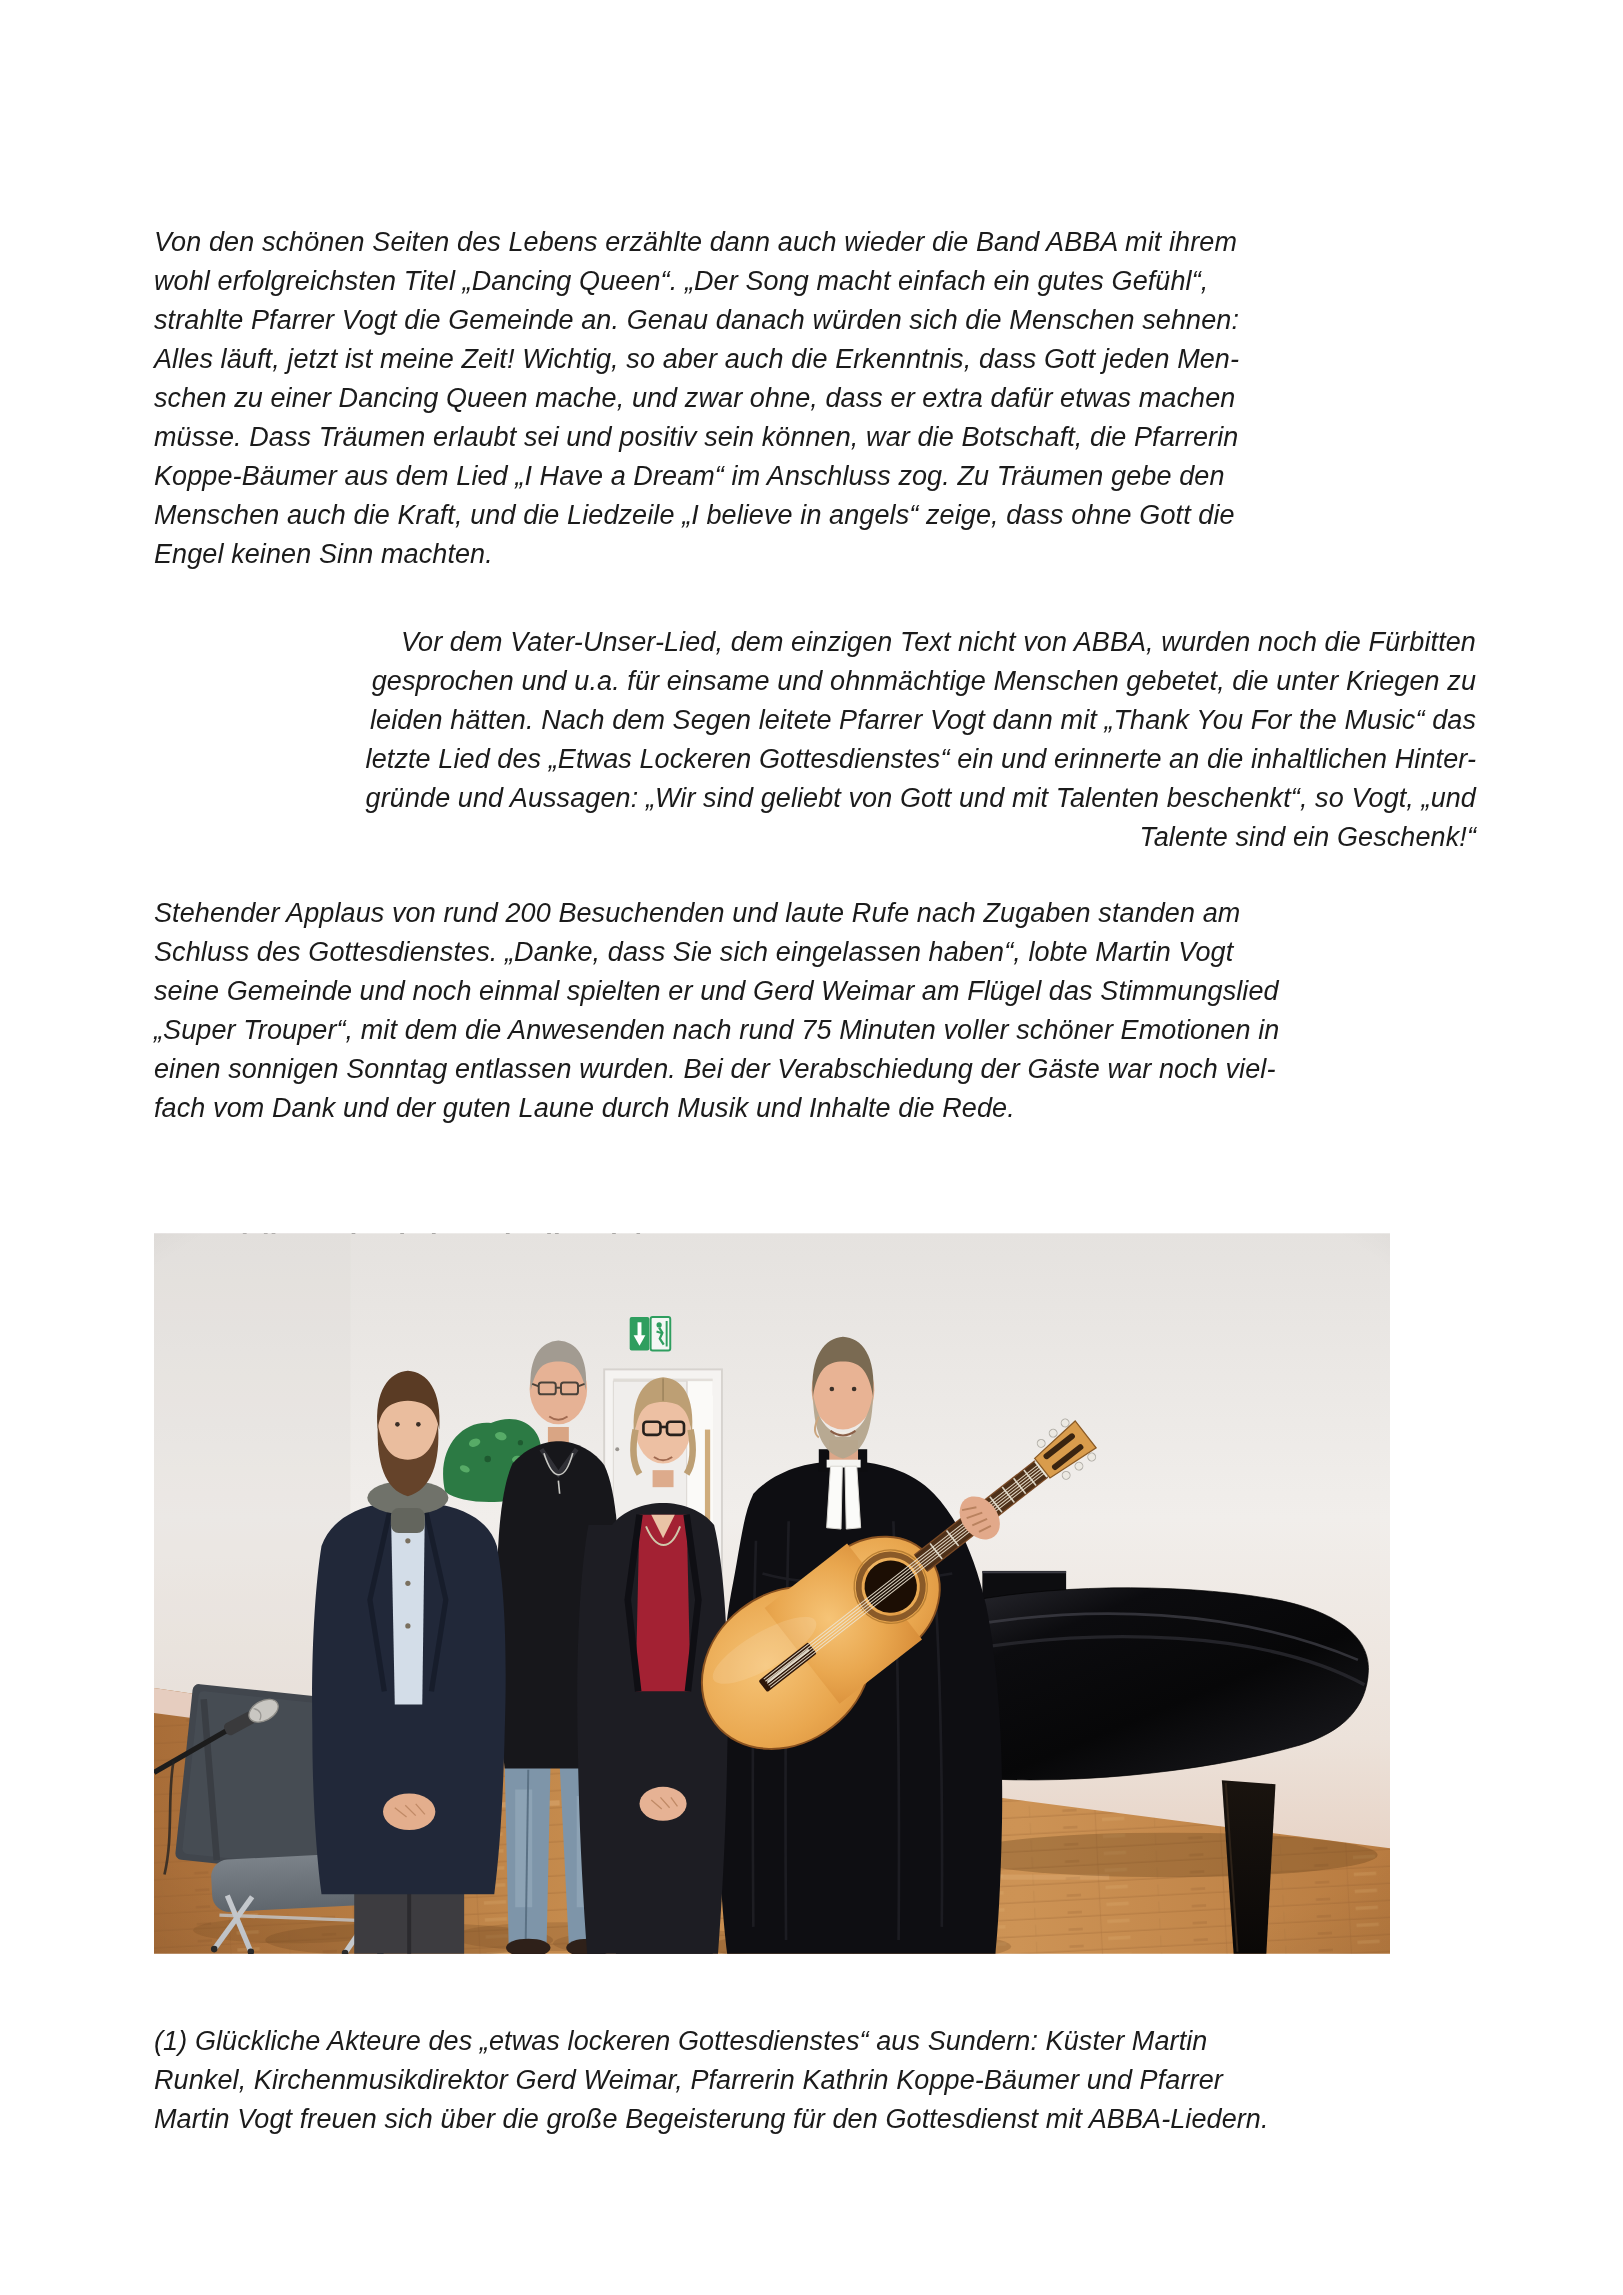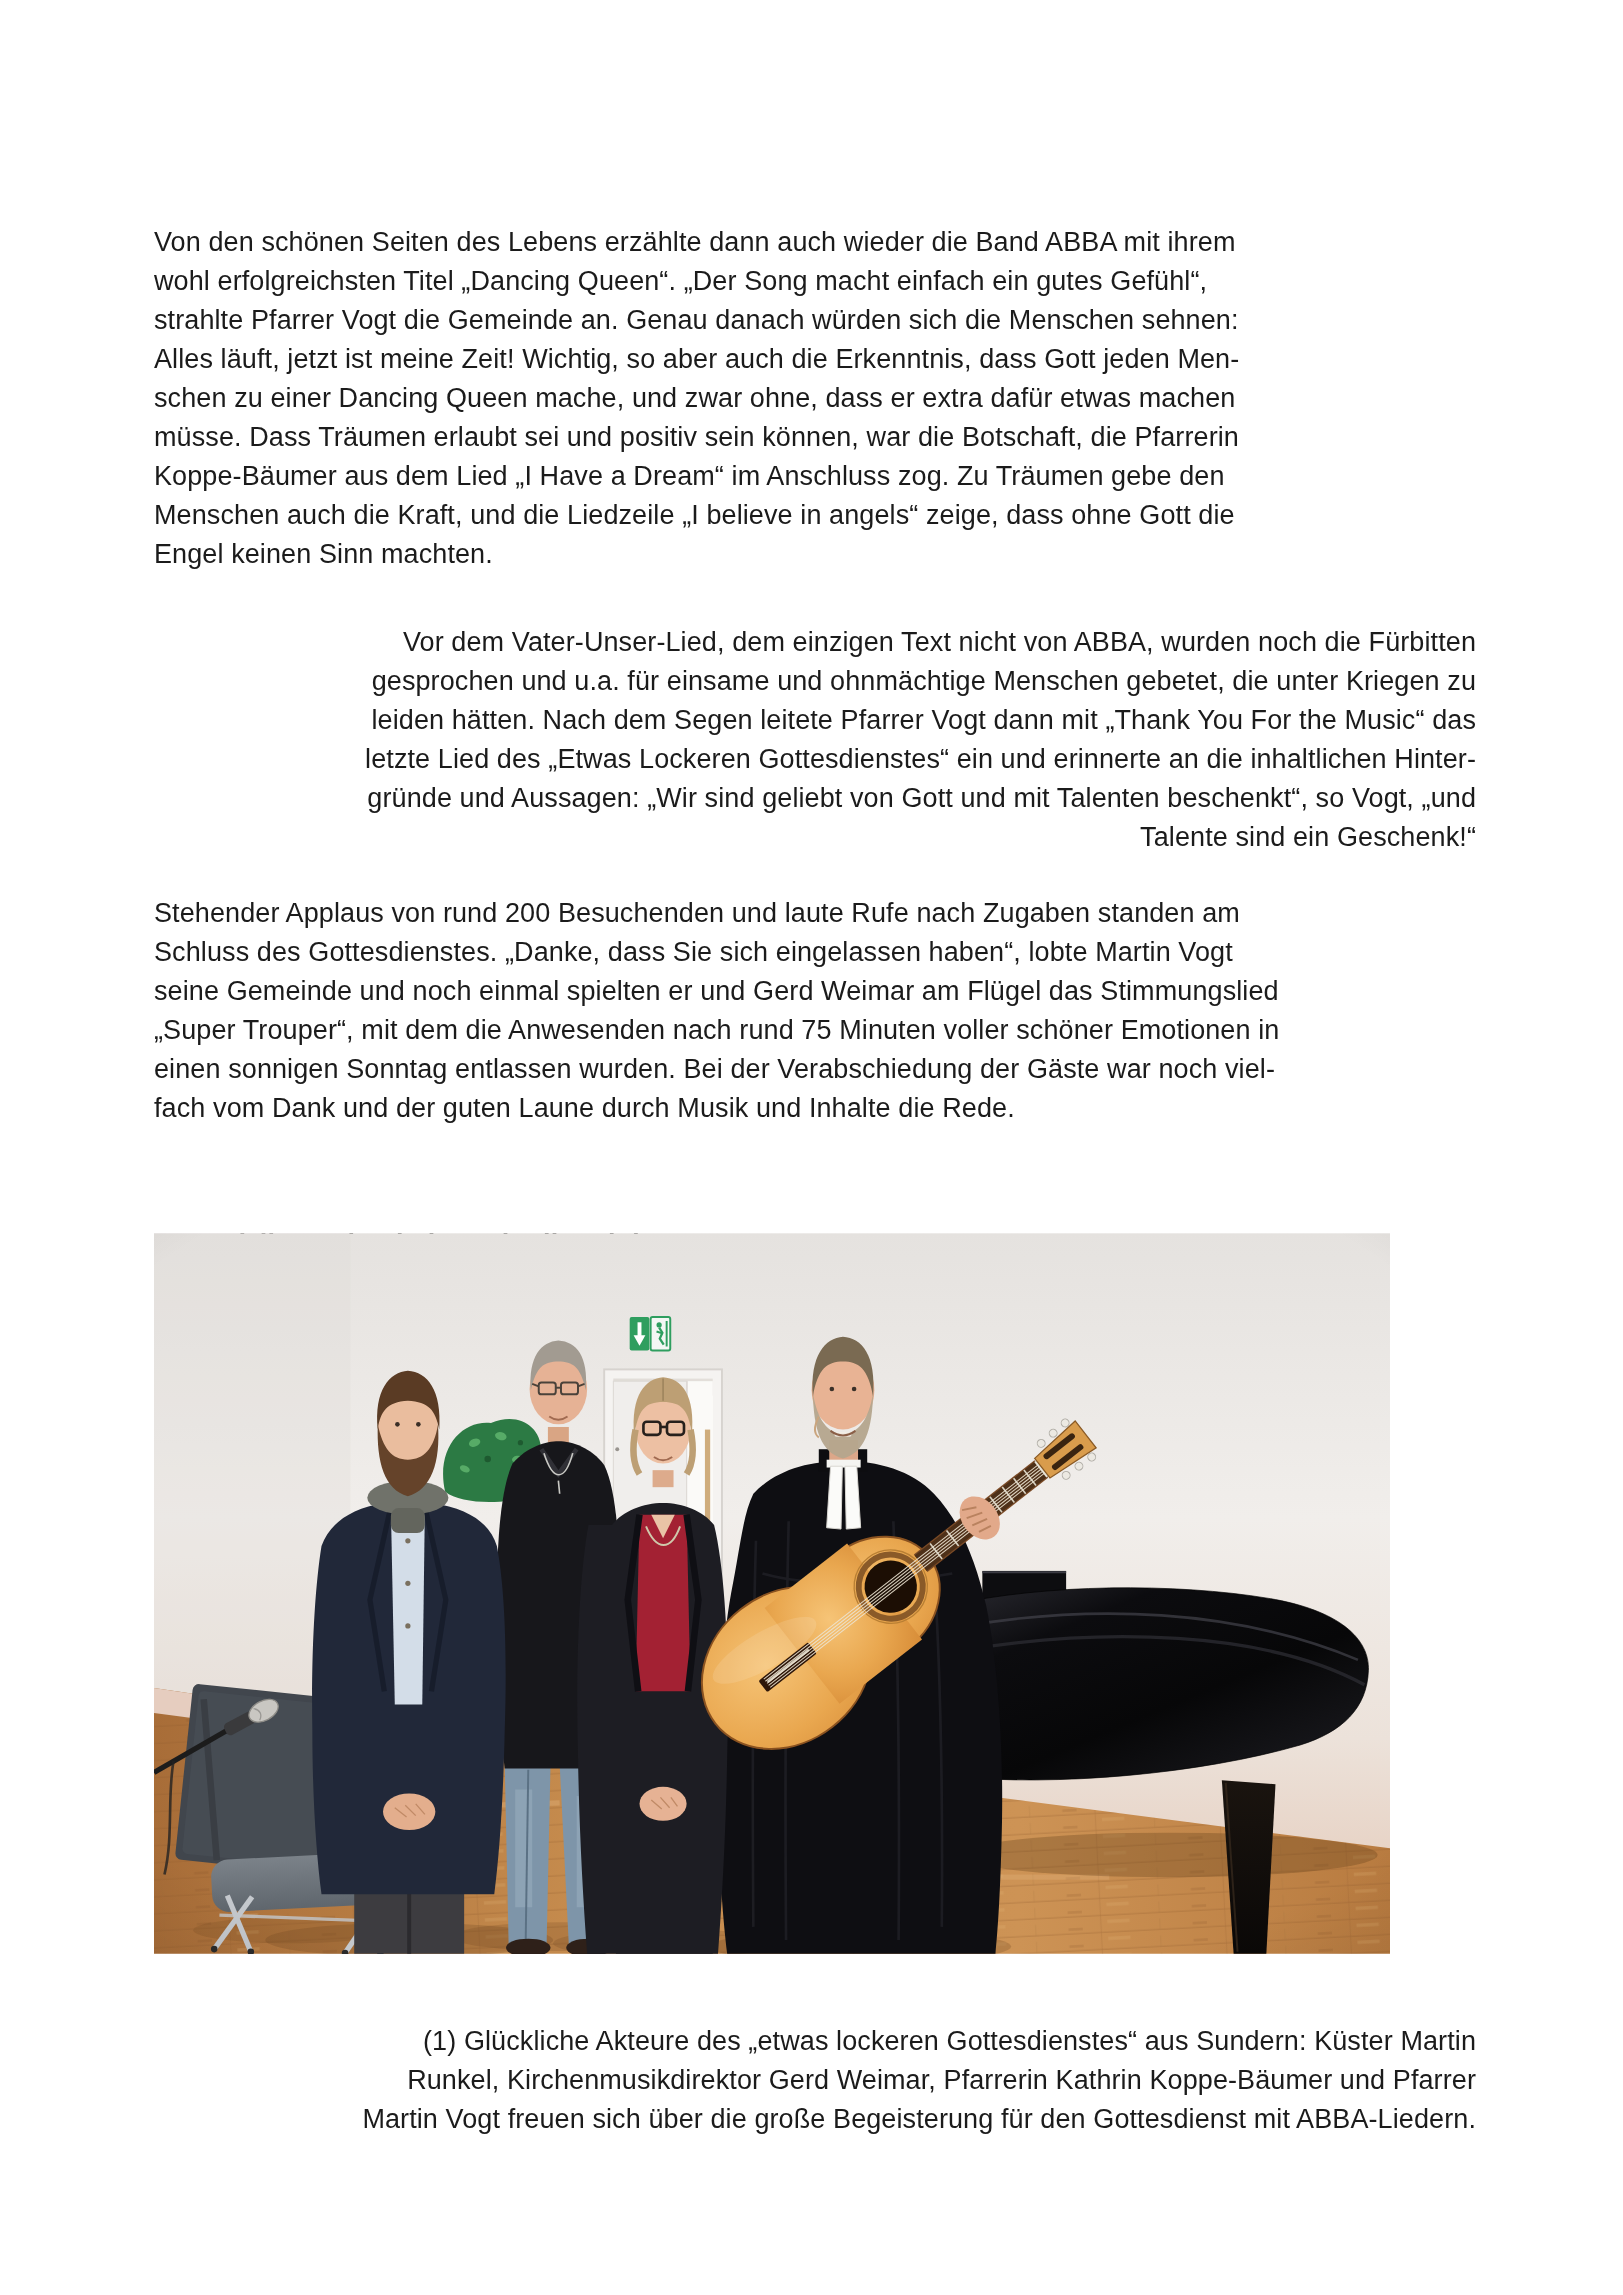--- a/index.html
+++ b/index.html
@@ -12,20 +12,21 @@
     overflow:hidden;
   }
   .textblock{
     position:absolute;
     left:154px;
     width:1322px;
     font-size:27px;
     line-height:39px;
     letter-spacing:0.1px;
     white-space:pre-line;
+    font-style:italic;
   }
   .heading{font-weight:bold;}
   .photo-frame{
     position:absolute;
     left:154px;top:1233px;
     width:1236px;height:721px;
   }
   .photo-frame svg{display:block;width:100%;height:100%;}
 </style>
 </head>
@@ -349,16 +350,16 @@
 
   <g transform="translate(1262,435) rotate(-38)">
     <ellipse cx="0" cy="0" rx="27" ry="36" fill="#e2a98a"></ellipse>
     <path d="M-14,-26 l20,10 M-16,-12 l24,8 M-16,2 l24,6 M-14,16 l20,4" stroke="#b9825f" stroke-width="3" fill="none"></path>
   </g>
 
   <rect x="0" y="0" width="1889" height="1101" fill="url(#vignG)"></rect>
 </svg>
 </div>
 
-<p class="textblock" style="top:1995px;text-align:right;">(1) Glückliche Akteure des „etwas lockeren Gottesdienstes“ aus Sundern: Küster Martin
+<p class="textblock" style="top:1995px;">(1) Glückliche Akteure des „etwas lockeren Gottesdienstes“ aus Sundern: Küster Martin
 Runkel, Kirchenmusikdirektor Gerd Weimar, Pfarrerin Kathrin Koppe-Bäumer und Pfarrer
 Martin Vogt freuen sich über die große Begeisterung für den Gottesdienst mit ABBA-Liedern.</p>
 
 
 </body></html>

